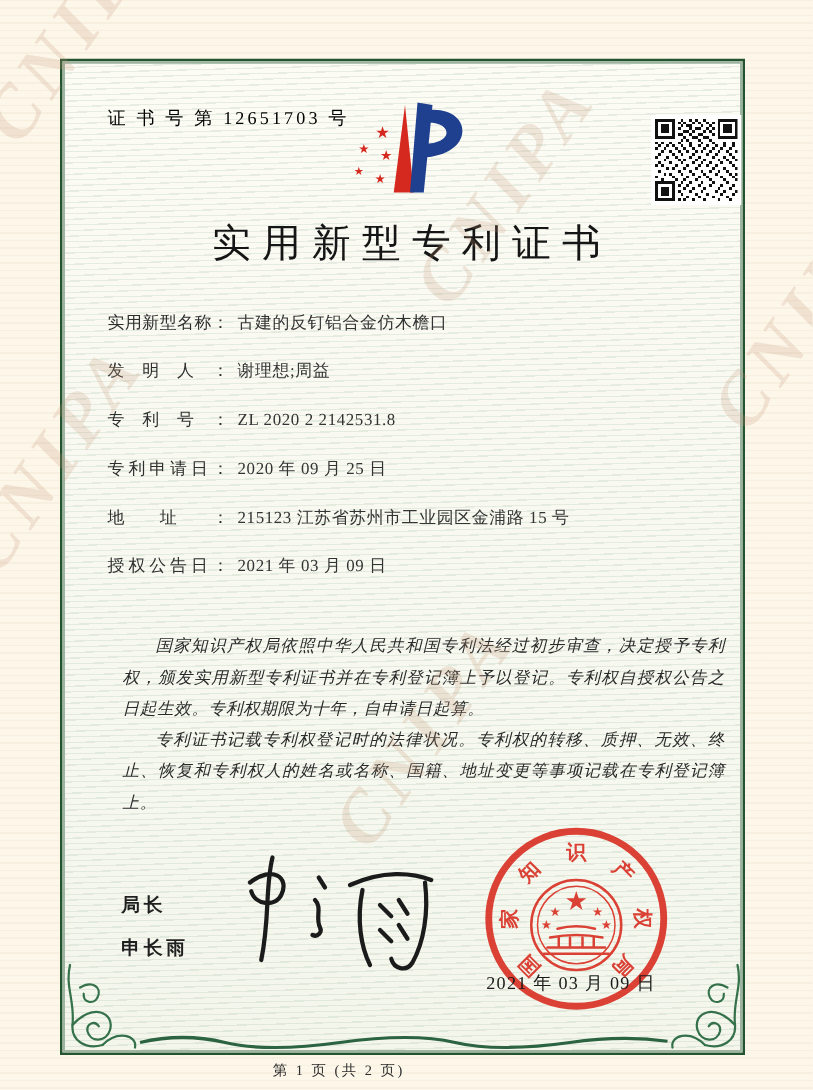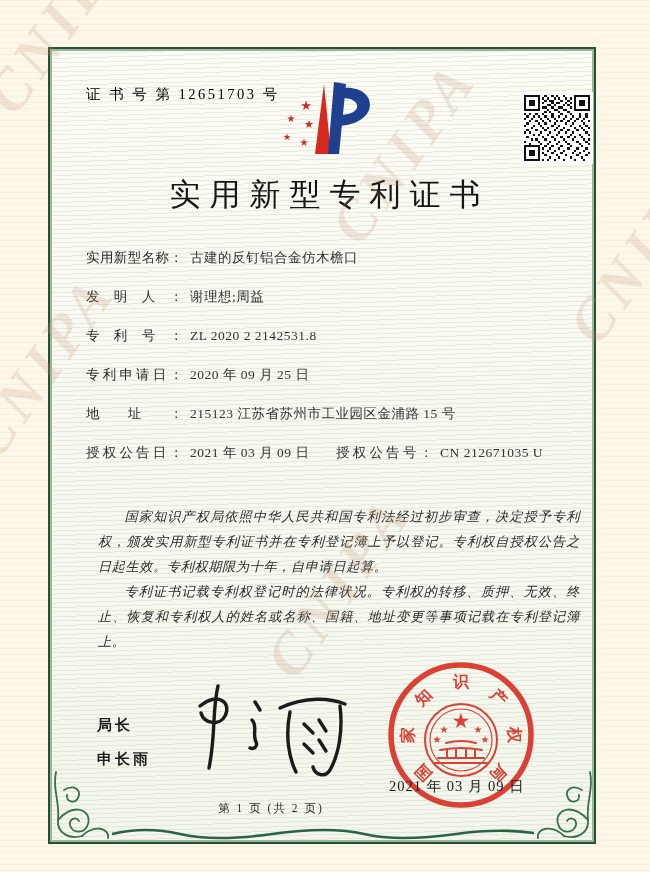--- a/index.html
+++ b/index.html
@@ -40,21 +40,21 @@
   .pair2{position:absolute;left:250px;top:0;display:flex;}
   .paras{position:absolute;left:98px;top:504px;width:482px;z-index:3;
     font-size:13.2px;line-height:25px;font-style:italic;color:#2a2a2a;letter-spacing:.6px;text-align:justify;}
   .paras p{margin:0;text-indent:2em;}
   .sig-block{position:absolute;left:97px;top:708px;z-index:3;
     font-family:"Liberation Sans","DejaVu Sans",sans-serif;font-weight:700;
     font-size:15px;letter-spacing:3px;color:#1f1f1f;line-height:34px;}
   .sig-svg{position:absolute;left:188px;top:672px;z-index:3;}
   .seal{position:absolute;left:386px;top:660px;width:150px;height:150px;z-index:4;opacity:.92;}
   .seal-date{position:absolute;left:389px;top:777px;z-index:5;font-size:14.5px;letter-spacing:1px;color:#1b1b1b;}
-  .footer-page{position:absolute;left:0;top:801px;width:542px;text-align:center;z-index:3;font-size:11.5px;letter-spacing:2px;color:#2c2c2c;}
+  .footer-page{position:absolute;left:0;top:849px;width:542px;text-align:center;z-index:3;font-size:11.5px;letter-spacing:2px;color:#2c2c2c;}
   .ornaments{position:absolute;left:48px;top:728px;z-index:2;}
 </style>
 </head>
 <body>
 
 <div class="wm" style="left:-45px;top:-12px;">CNIPA</div>
 <div class="wm" style="left:300px;top:118px;">CNIPA</div>
 <div class="wm" style="left:538px;top:218px;">CNIPA</div>
 <div class="wm" style="left:-62px;top:332px;">CNIPA</div>
 <div class="wm" style="left:235px;top:552px;">CNIPA</div>
@@ -133,24 +133,20 @@
     <span class="flabel">专利申请日：</span>
     <span class="fvalue">2020 年 09 月 25 日</span>
   </div>
   <div class="frow">
     <span class="flabel">地址：</span>
     <span class="fvalue">215123 江苏省苏州市工业园区金浦路 15 号</span>
   </div>
   <div class="frow">
     <span class="flabel">授权公告日：</span>
     <span class="fvalue">2021 年 03 月 09 日</span>
-    <span class="pair2">
-      <span class="flabel">授权公告号：</span>
-      <span class="fvalue">CN 212671035 U</span>
-    </span>
   </div>
 </div>
 
 <div class="paras">
   <p>国家知识产权局依照中华人民共和国专利法经过初步审查，决定授予专利权，颁发实用新型专利证书并在专利登记簿上予以登记。专利权自授权公告之日起生效。专利权期限为十年，自申请日起算。</p>
   <p>专利证书记载专利权登记时的法律状况。专利权的转移、质押、无效、终止、恢复和专利权人的姓名或名称、国籍、地址变更等事项记载在专利登记簿上。</p>
 </div>
 
 <div class="sig-block">
   <div>局长</div>

